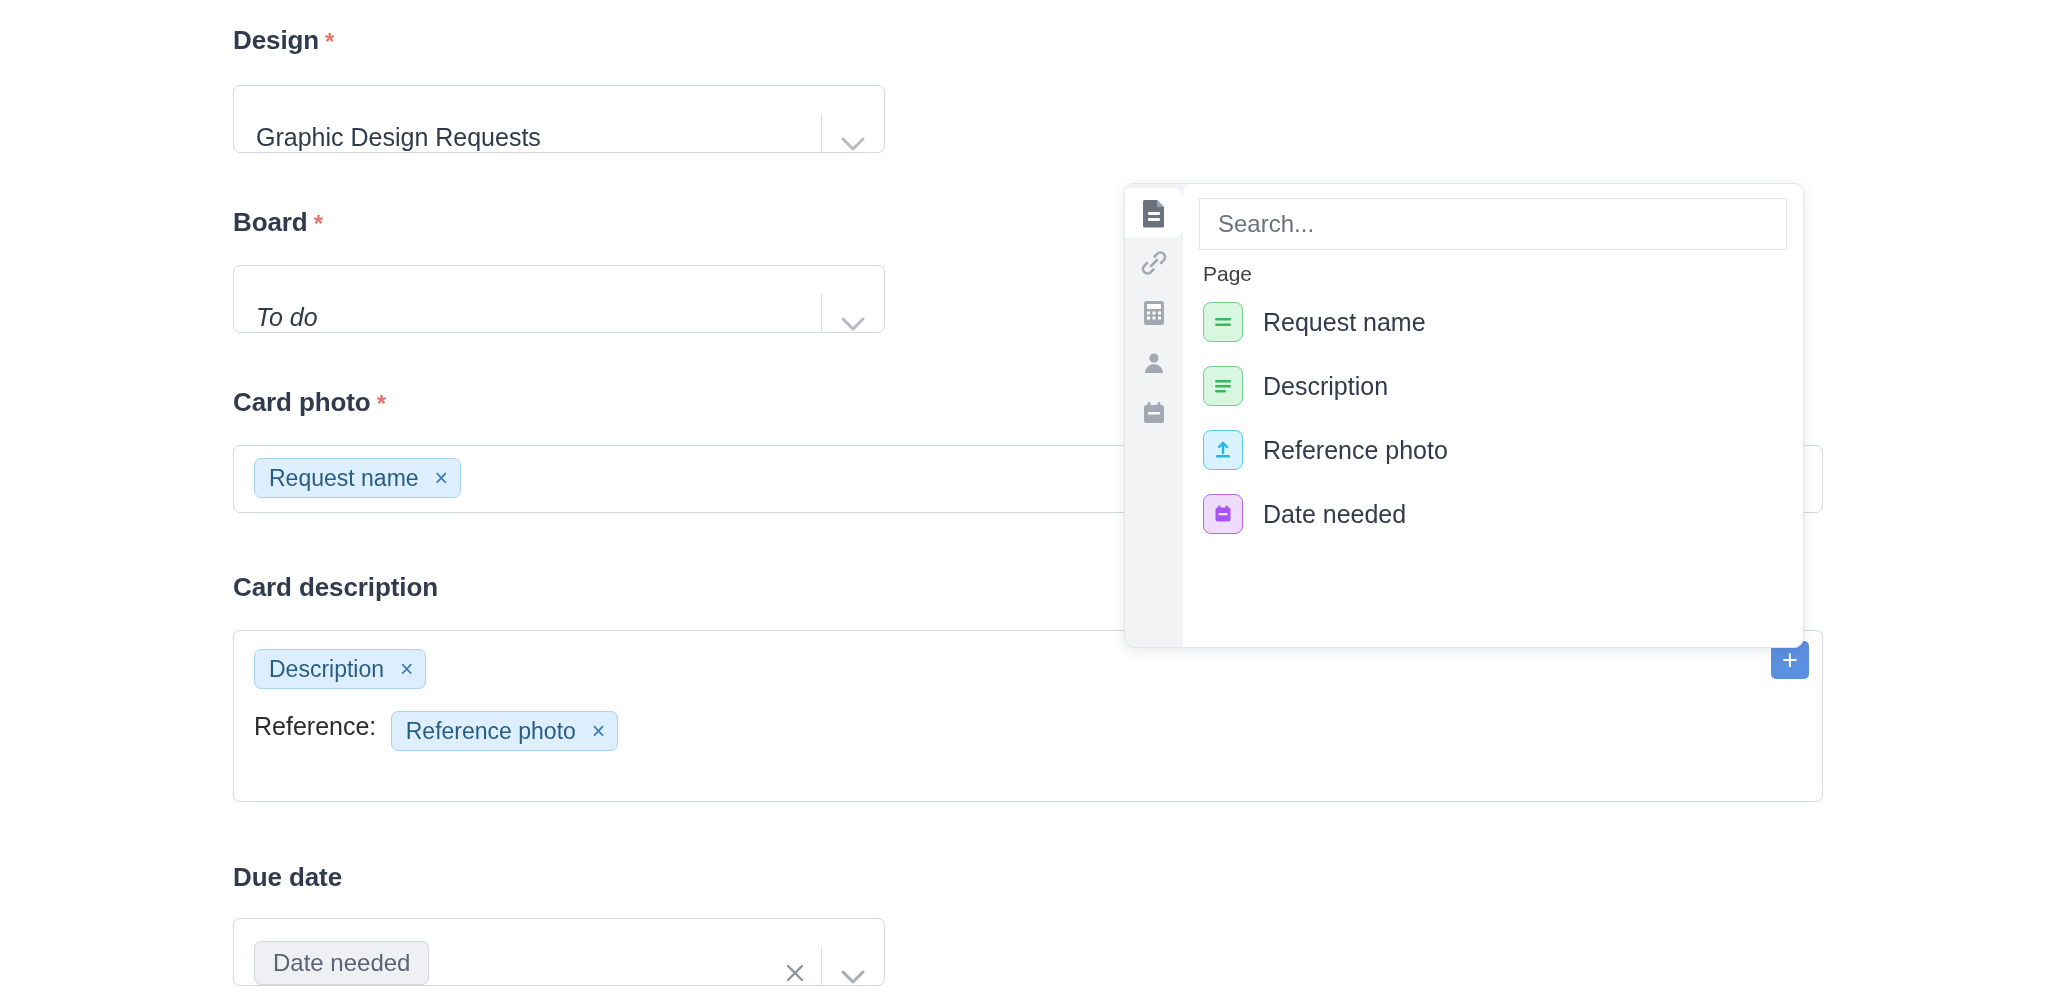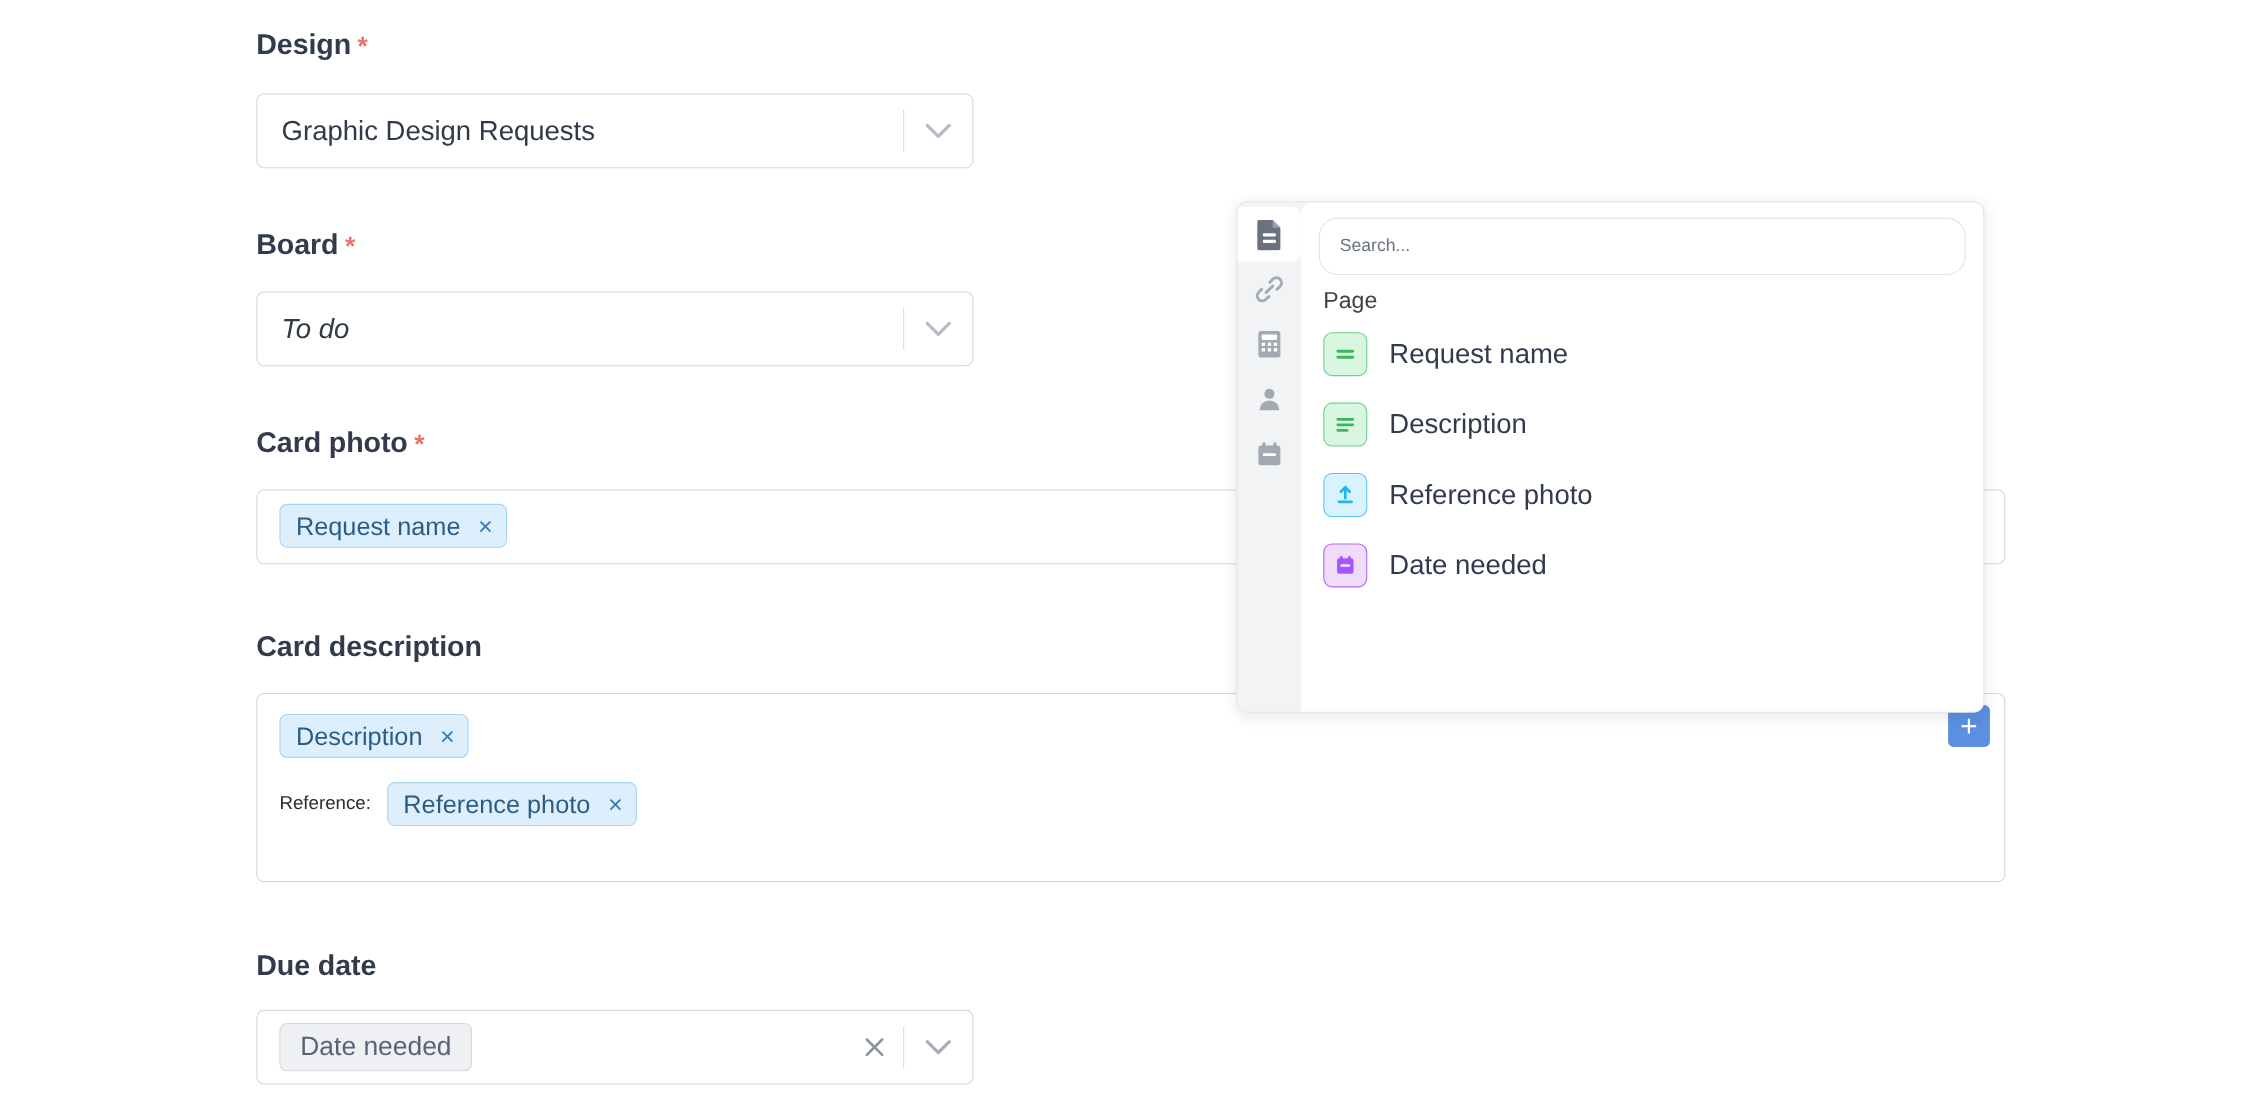--- a/index.html
+++ b/index.html
@@ -36,21 +36,21 @@
     vertical-align: -1px;
   }
 
   
   .select-box {
     position: absolute;
     background: #ffffff;
     border: 1.5px solid #d3d7de;
     border-radius: 7px;
     display: flex;
-    align-items: center;
+    align-items: flex-end;
   }
   .select-value {
     font-size: 25px;
     color: #2f3a4a;
     padding-left: 22px;
     flex: 1;
     white-space: nowrap;
     overflow: hidden;
   }
   .select-divider {
@@ -111,21 +111,21 @@
     border: 1.5px solid #d3d7de;
     border-radius: 7px;
     height: 44px;
     padding: 0 18px;
     font-size: 24px;
     color: #5a6374;
     white-space: nowrap;
   }
 
   .desc-line {
-    font-size: 17px;
+    font-size: 25px;
     color: #2b2b2b;
     white-space: nowrap;
   }
 
   
   .plus-btn {
     position: absolute;
     width: 38px;
     height: 38px;
     background: #5b8fe0;
@@ -184,22 +184,22 @@
     flex: 1;
     background: #ffffff;
     border-top-left-radius: 10px;
     padding: 14px 16px 0 16px;
   }
 
   .picker-search {
     width: 100%;
     height: 52px;
     border: 1.5px solid #e1e4e9;
-    border-radius: 17px;
-    font-size: 16px;
+    border-radius: 0;
+    font-size: 24px;
     color: #2f3a4a;
     padding: 0 18px;
     font-family: "Liberation Sans", sans-serif;
     background: #fff;
     outline: none;
   }
   .picker-search::placeholder { color: #6b7380; }
 
   .picker-group-label {
     font-size: 21px;

